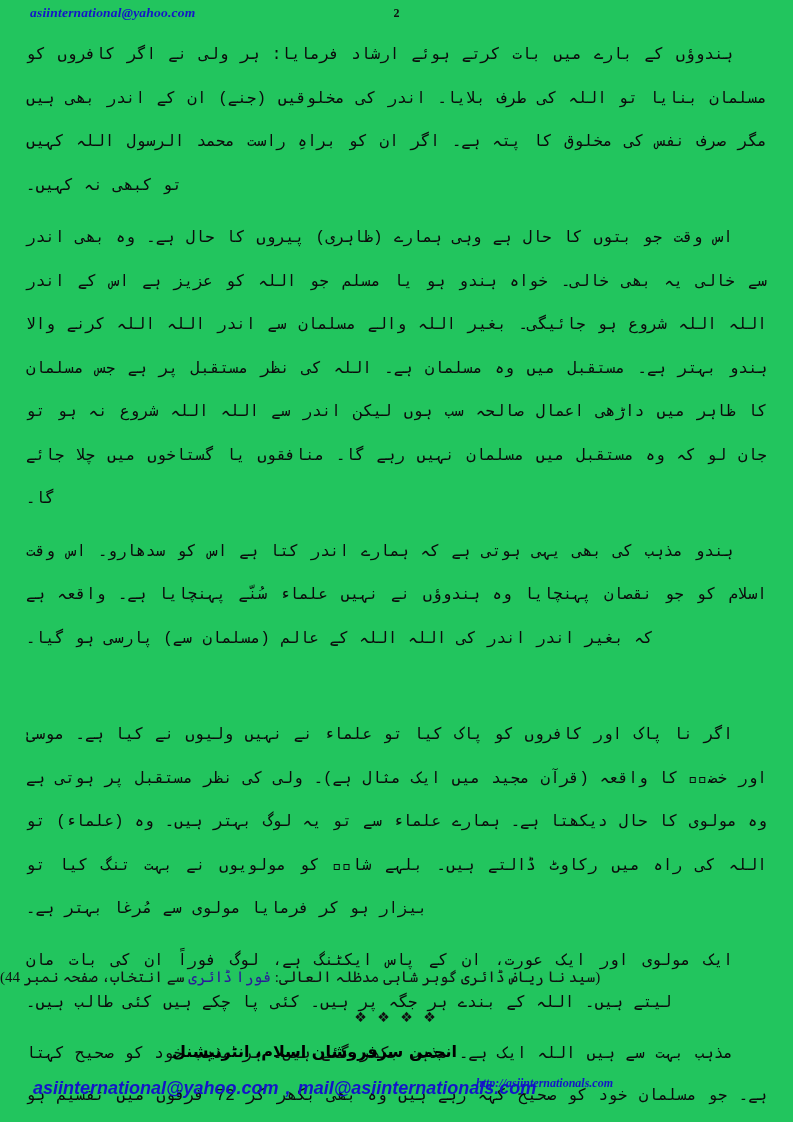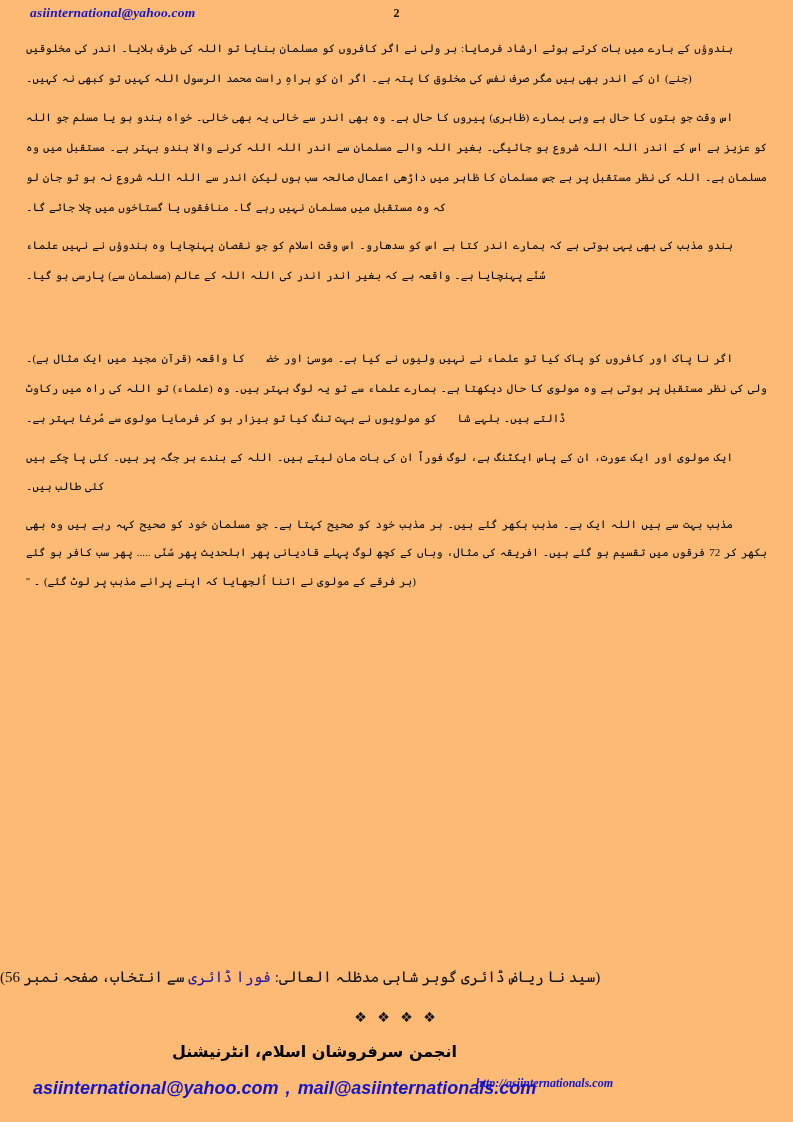--- a/index.html
+++ b/index.html
@@ -10,21 +10,21 @@
   }
 
   body {
     font-family: "DejaVu Sans", sans-serif;
   }
 
   #page {
     position: relative;
     width: 793px;
     height: 1122px;
-    background: #fdba74;
+    background: #22c55e;
     overflow: hidden;
     box-sizing: border-box;
   }
 
   
   .hdr-email {
     position: absolute;
     top: 5px;
     left: 30px;
     direction: ltr;
@@ -54,22 +54,22 @@
   #content {
     position: absolute;
     top: 34px;
     left: 26px;
     width: 741px;
     direction: rtl;
     text-align: justify;
   }
 
   .para {
-    font-family: Liberation Serif, serif;
-    font-size: 11px;
+    font-family: Liberation Mono, monospace;
+    font-size: 16px;
     line-height: 2.72;
     color: #0b0b0b;
     margin: 0 0 9px 0;
     text-align: justify;
     text-align-last: left;
     text-indent: 34px;
     direction: rtl;
     unicode-bidi: isolate;
     word-spacing: 1px;
   }
@@ -177,21 +177,21 @@
     <p class="para">ہندوؤں کے بارے میں بات کرتے ہوئے ارشاد فرمایا: ہر ولی نے اگر کافروں کو مسلمان بنایا تو اللہ کی طرف بلایا۔ اندر کی مخلوقیں (جنے) ان کے اندر بھی ہیں مگر صرف نفس کی مخلوق کا پتہ ہے۔ اگر ان کو براہِ راست محمد الرسول اللہ کہیں تو کبھی نہ کہیں۔</p>
     <p class="para">اس وقت جو بتوں کا حال ہے وہی ہمارے (ظاہری) پیروں کا حال ہے۔ وہ بھی اندر سے خالی یہ بھی خالی۔ خواہ ہندو ہو یا مسلم جو اللہ کو عزیز ہے اس کے اندر اللہ اللہ شروع ہو جائیگی۔ بغیر اللہ والے مسلمان سے اندر اللہ اللہ کرنے والا ہندو بہتر ہے۔ مستقبل میں وہ مسلمان ہے۔ اللہ کی نظر مستقبل پر ہے جس مسلمان کا ظاہر میں داڑھی اعمال صالحہ سب ہوں لیکن اندر سے اللہ اللہ شروع نہ ہو تو جان لو کہ وہ مستقبل میں مسلمان نہیں رہے گا۔ منافقوں یا گستاخوں میں چلا جائے گا۔</p>
     <p class="para">ہندو مذہب کی بھی یہی ہوتی ہے کہ ہمارے اندر کتا ہے اس کو سدھارو۔ اس وقت اسلام کو جو نقصان پہنچایا وہ ہندوؤں نے نہیں علماء سُنّے پہنچایا ہے۔ واقعہ ہے کہ بغیر اندر اندر کی اللہ اللہ کے عالم (مسلمان سے) پارسی ہو گیا۔</p>
     <div class="spacer-gap"></div>
     <p class="para">اگر نا پاک اور کافروں کو پاک کیا تو علماء نے نہیں ولیوں نے کیا ہے۔ موسیٰ اور خضرؑ کا واقعہ (قرآن مجید میں ایک مثال ہے)۔ ولی کی نظر مستقبل پر ہوتی ہے وہ مولوی کا حال دیکھتا ہے۔ ہمارے علماء سے تو یہ لوگ بہتر ہیں۔ وہ (علماء) تو اللہ کی راہ میں رکاوٹ ڈالتے ہیں۔ بلہے شاہؒ کو مولویوں نے بہت تنگ کیا تو بیزار ہو کر فرمایا مولوی سے مُرغا بہتر ہے۔</p>
     <p class="para tight">ایک مولوی اور ایک عورت، ان کے پاس ایکٹنگ ہے، لوگ فوراً ان کی بات مان لیتے ہیں۔ اللہ کے بندے ہر جگہ پر ہیں۔ کئی پا چکے ہیں کئی طالب ہیں۔</p>
     <p class="para tight">مذہب بہت سے ہیں اللہ ایک ہے۔ مذہب بکھر گئے ہیں۔ ہر مذہب خود کو صحیح کہتا ہے۔ جو مسلمان خود کو صحیح کہہ رہے ہیں وہ بھی بکھر کر 72 فرقوں میں تقسیم ہو گئے ہیں۔ افریقہ کی مثال، وہاں کے کچھ لوگ پہلے قادیانی پھر اہلحدیث پھر سُنّی ..... پھر سب کافر ہو گئے (ہر فرقے کے مولوی نے اتنا اُلجھایا کہ اپنے پرانے مذہب پر لوٹ گئے) ۔ ''</p>
   </div>
 
   <div class="attribution">
-    <span>(</span><span>سید نا ریاض ڈائری گوہر شاہی مدظلہ العالی: </span><span class="src-title">فورا ڈائری</span><span> سے انتخاب، صفحہ نمبر 56)</span>
+    <span>(</span><span>سید نا ریاض ڈائری گوہر شاہی مدظلہ العالی: </span><span class="src-title">فورا ڈائری</span><span> سے انتخاب، صفحہ نمبر 44)</span>
   </div>
 
   <div class="diamonds">❖ ❖ ❖ ❖</div>
 
   <div class="org-name">انجمن سرفروشان اسلام، انٹرنیشنل</div>
 
   <div class="footer-row">
     <div class="footer-left">
       <span>asiinternational@yahoo.com</span><span class="sep">,</span><span>mail@asiinternationals.com</span>
     </div>

